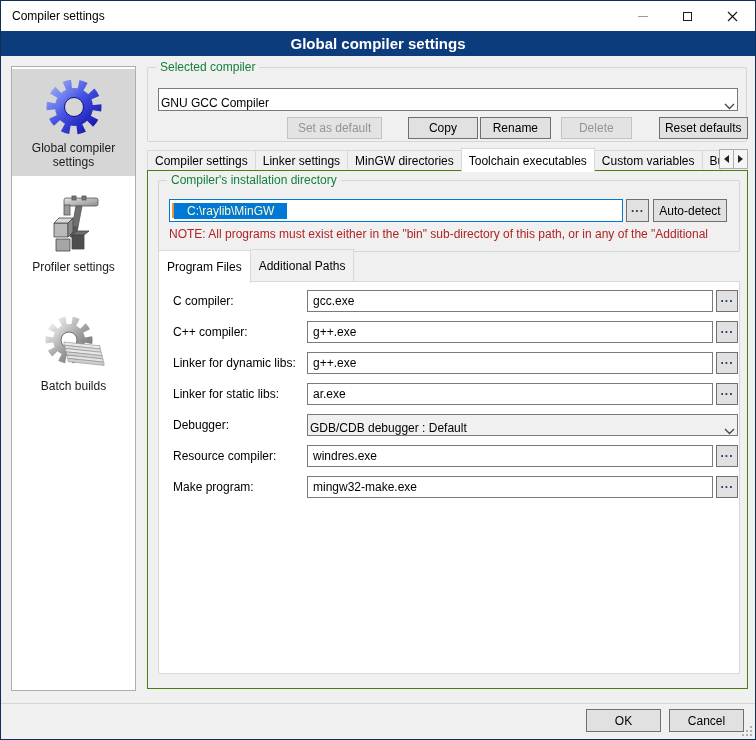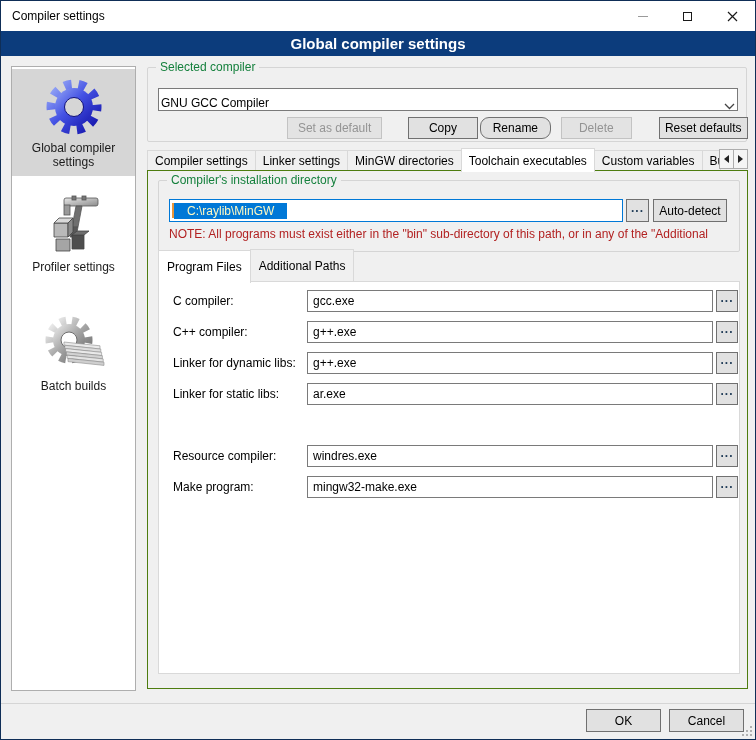--- a/index.html
+++ b/index.html
@@ -39,21 +39,21 @@
   .combo .chev{margin-left:auto;}
   .combo.gray{background:#f0f0f0;}
   .dots{font-weight:bold;color:#1f3b57;letter-spacing:1px;line-height:10px;padding-bottom:6px;}
   
   .grp-compiler{left:146px;top:66px;width:600px;height:75px;}
   .compiler-combo{position:absolute;left:10px;top:20px;width:580px;height:23px;}
   .btnrow{position:absolute;left:0;top:49px;width:600px;height:22px;display:flex;}
   .btnrow .btn{height:22px;}
   .b-setdef{margin-left:139px;width:100px;}
   .b-copy{margin-left:26px;width:73px;}
-  .b-rename{margin-left:2px;width:75px;border-radius:9px;}
+  .b-rename{margin-left:2px;width:75px;}
   .b-delete{margin-left:10px;width:74px;}
   .b-reset{margin-left:27px;width:94px;}
   
   .tabstrip{position:absolute;left:146px;top:146px;width:601px;height:24px;display:flex;align-items:flex-end;}
   .tab{height:21px;background:#f0f0f0;border:1px solid #d9d9d9;border-bottom:none;padding:0 7px;
     display:flex;align-items:center;white-space:nowrap;margin-right:-1px;cursor:default;}
   .tab.active{height:24px;background:#fff;z-index:3;margin-bottom:-1px;position:relative;}
   .tab.clip{max-width:44px;overflow:hidden;}
   .tab-arrows{margin-left:auto;display:flex;margin-bottom:2px;}
   .arrow-btn{width:15px;height:20px;background:#f5f5f5;border:1px solid #adadad;display:flex;align-items:center;justify-content:center;margin-left:-1px;}
@@ -248,20 +248,29 @@
         <input class="tbox" value="g++.exe" style="">
         <button class="btn dots">...</button>
       </div>
 
       <div class="frow" style="top:101px">
         <span class="flabel">Linker for static libs:</span>
         <input class="tbox" value="ar.exe" style="">
         <button class="btn dots">...</button>
       </div>
 
+      <div class="frow" style="top:132px">
+        <span class="flabel">Debugger:</span>
+        <div class="combo gray">
+          <span>GDB/CDB debugger : Default</span>
+          <svg class="chev" width="11" height="7" viewBox="0 0 11 7">
+              <path d="M1 1 L5.5 5.5 L10 1" stroke="#444" stroke-width="1.3" fill="none"></path>
+            </svg>
+        </div>
+      </div>
 
       <div class="frow" style="top:163px">
         <span class="flabel">Resource compiler:</span>
         <input class="tbox" value="windres.exe" style="">
         <button class="btn dots">...</button>
       </div>
 
       <div class="frow" style="top:194px">
         <span class="flabel">Make program:</span>
         <input class="tbox" value="mingw32-make.exe" style="">

